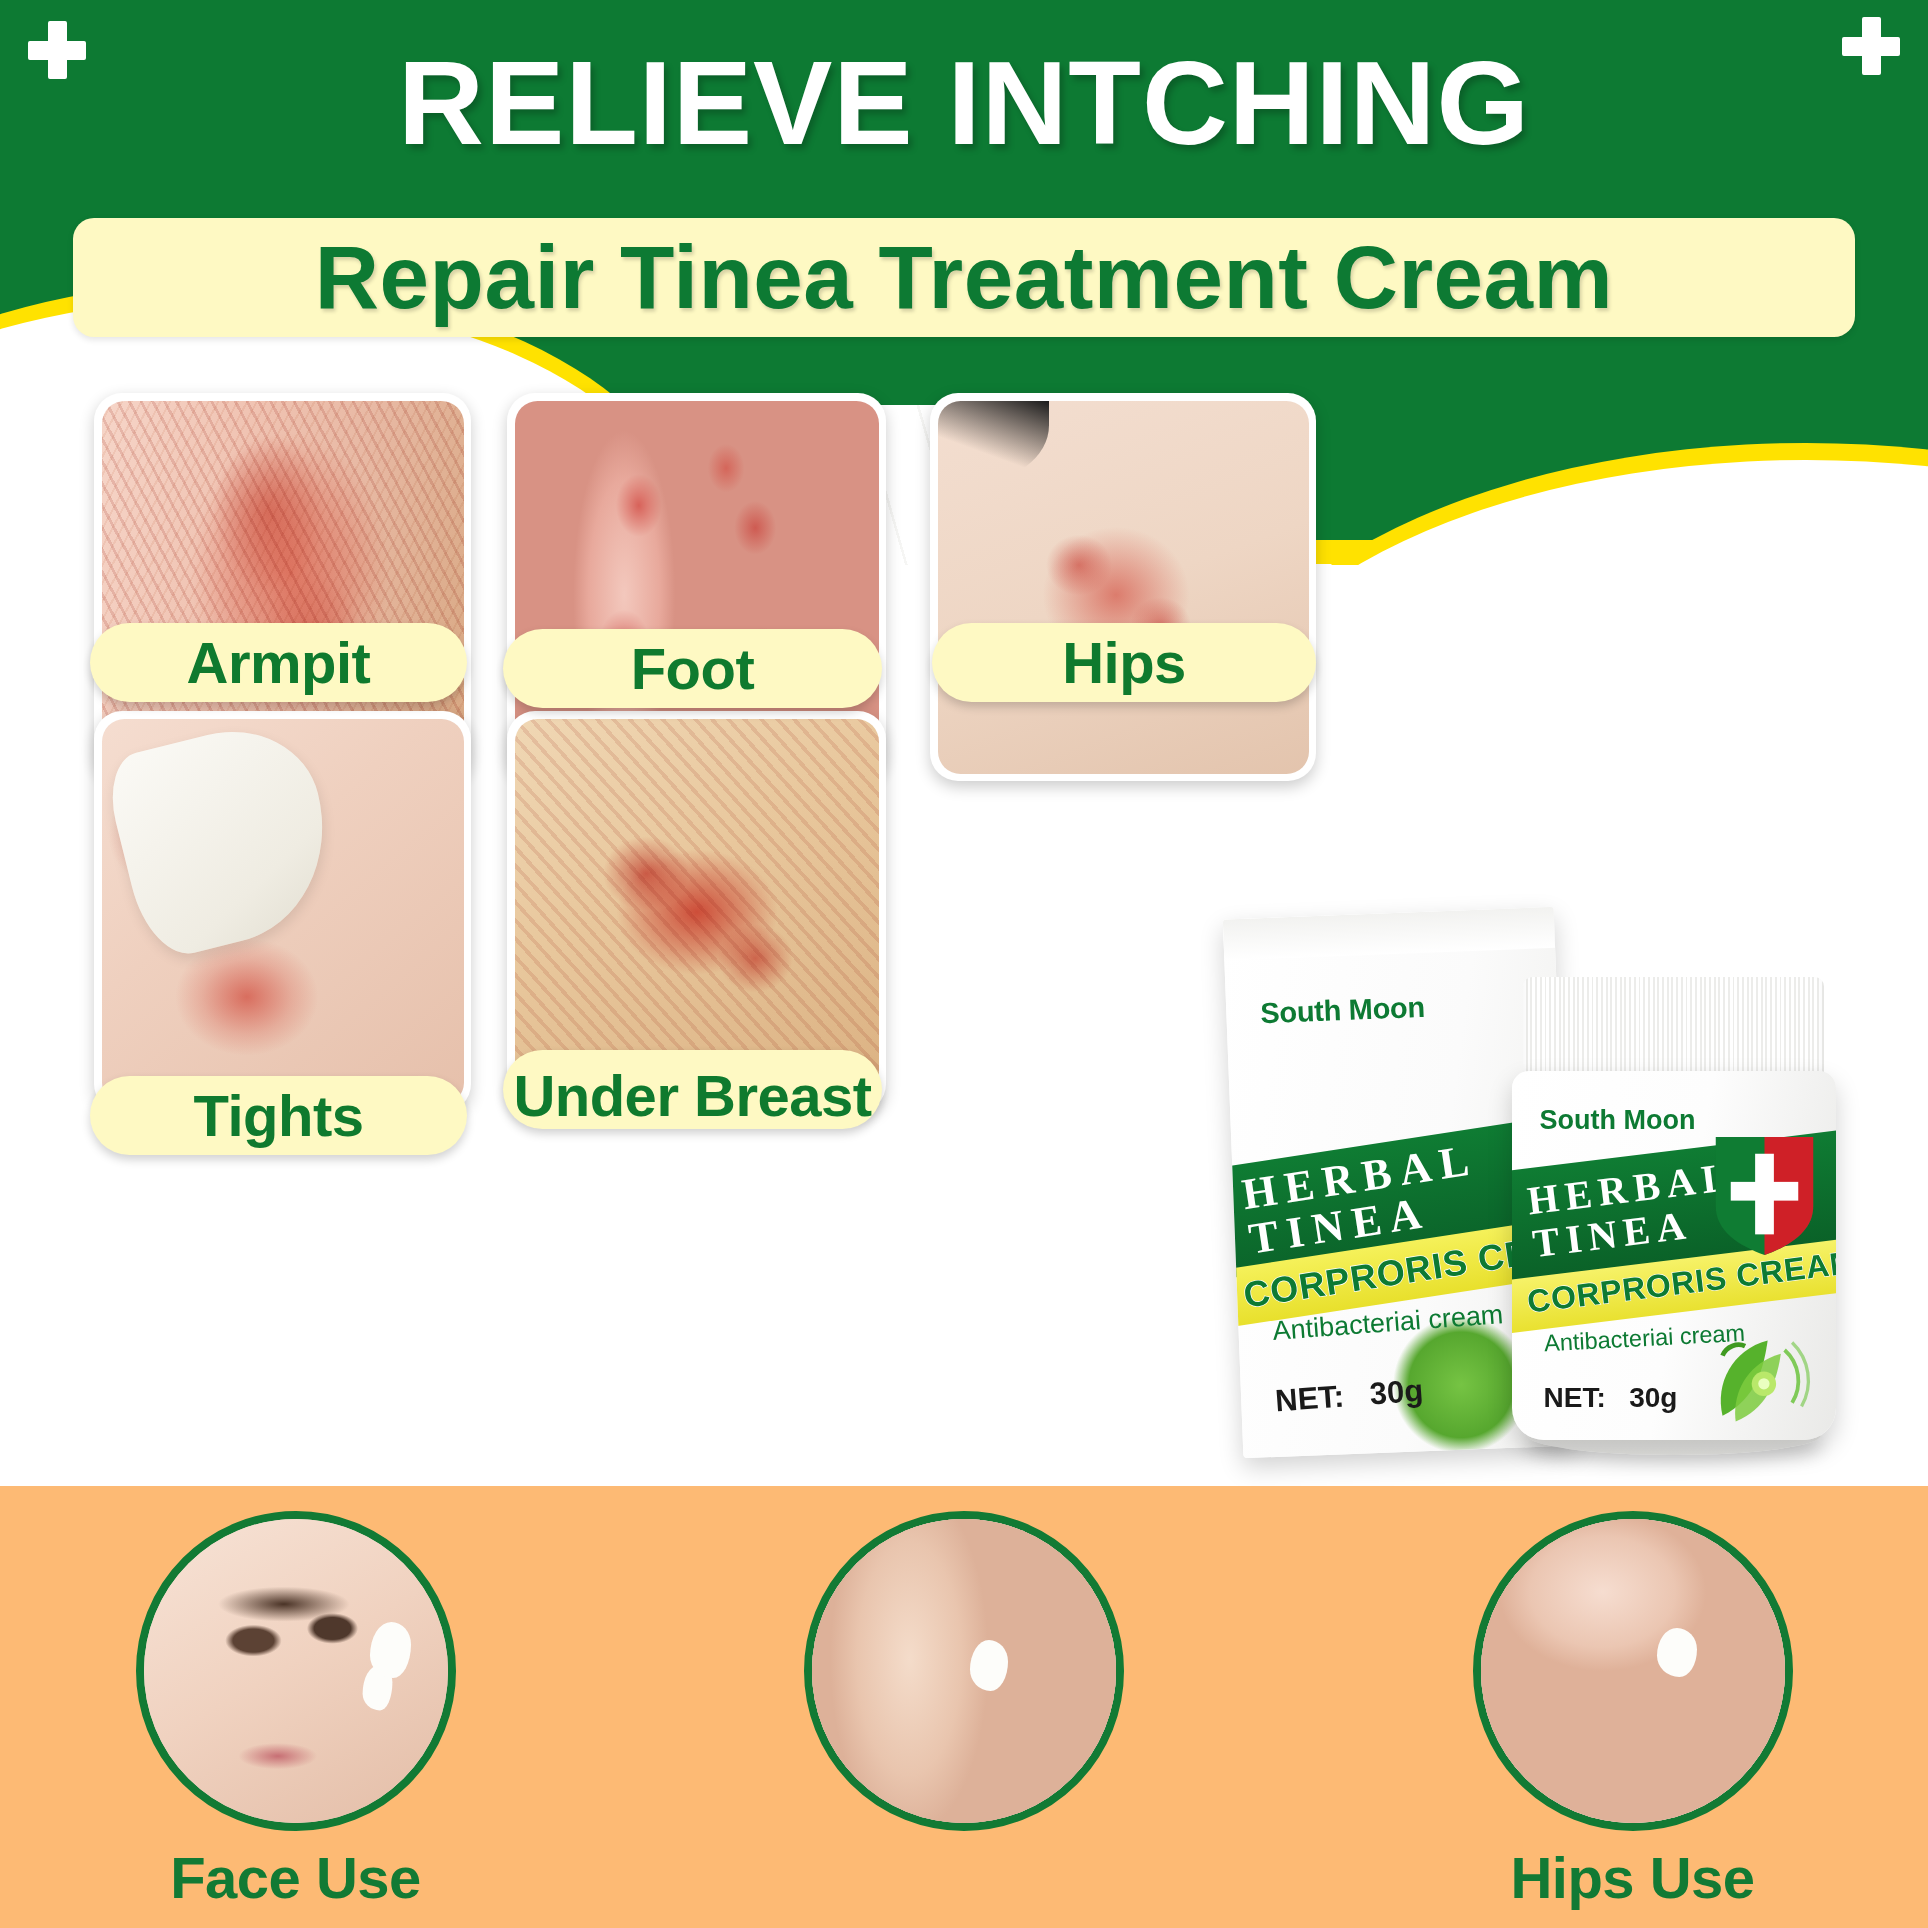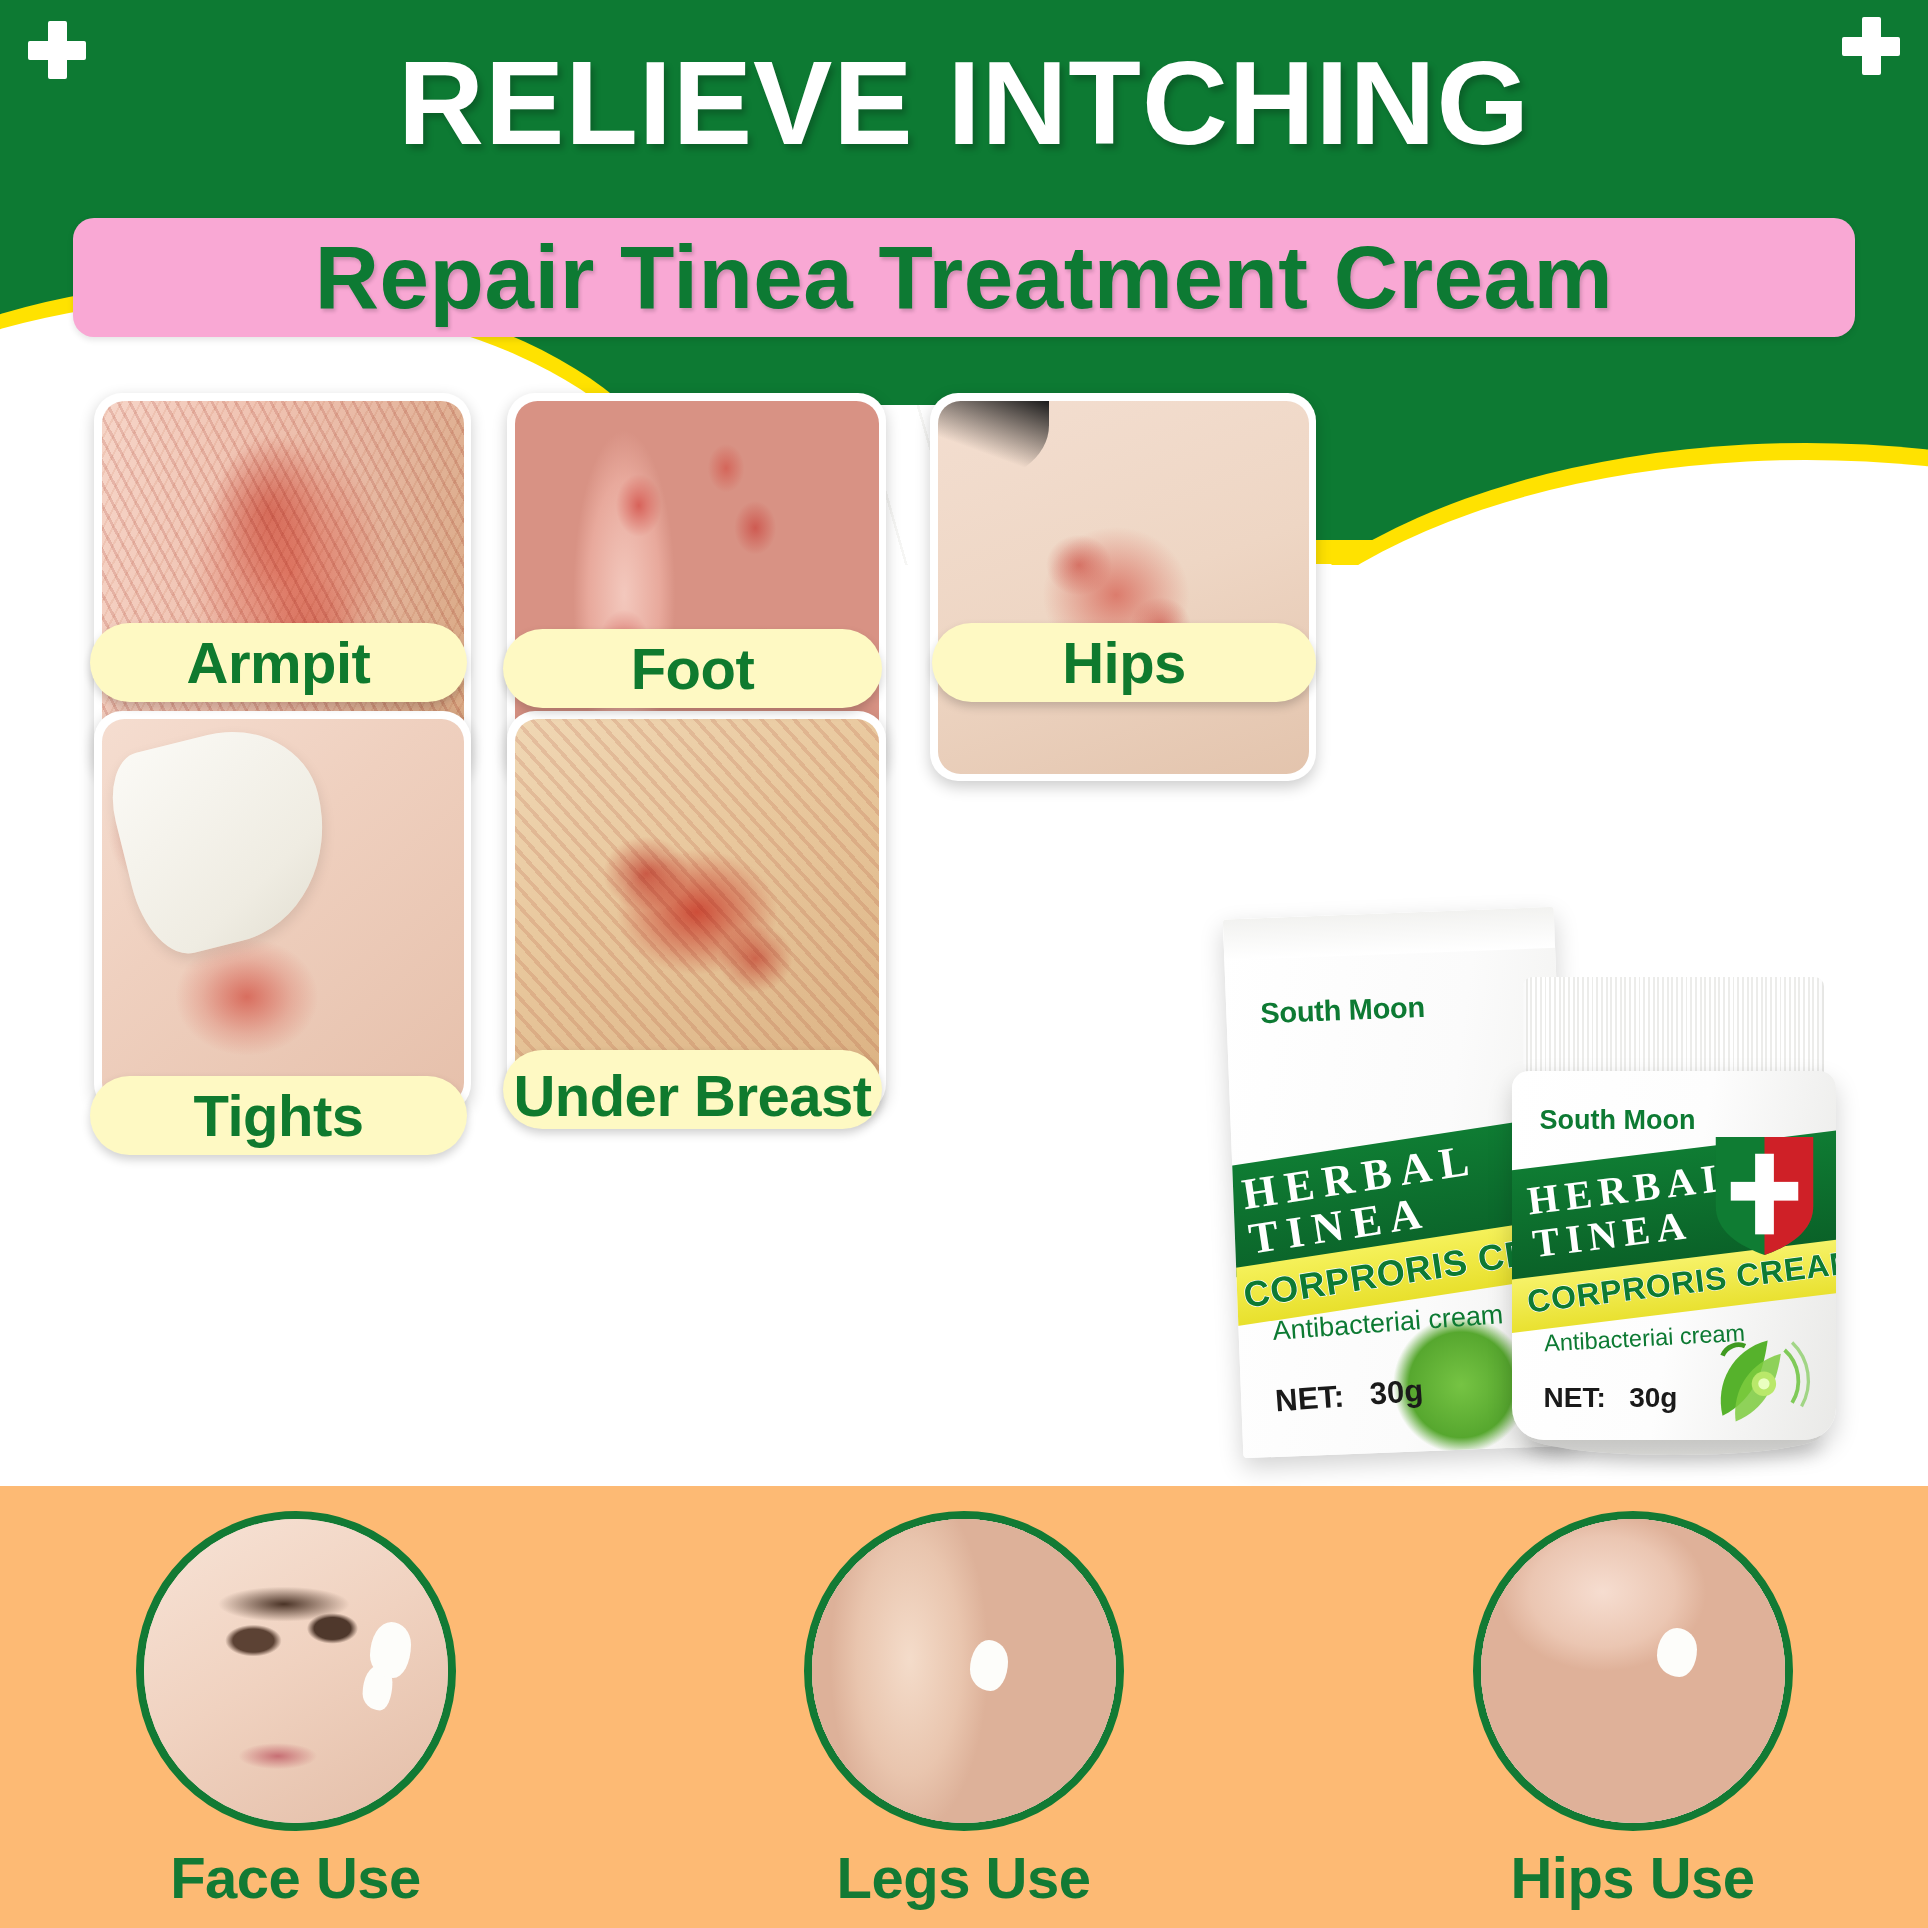--- a/index.html
+++ b/index.html
@@ -118,21 +118,21 @@
     letter-spacing: 0.9px;
     line-height: 1.0;
     white-space: nowrap;
     text-shadow: 3.8px 4.7px 6.6px rgba(0,0,0,.22);
   }
 
   .subhead-box {
     position: absolute;
     left: 73px; top: 218px;
     width: 1782px; height: 119px;
-    background: #f9a8d4;
+    background: #fef9c3;
     border-radius: 21px;
     z-index: 10;
     display: flex;
     align-items: center;
     justify-content: center;
     box-shadow: 0 2.8px 6.6px rgba(0,0,0,.10);
   }
   .subhead-box span {
     color: #0d7a33;
     font-size: 89px;
@@ -690,21 +690,20 @@
       <div class="use-circle">
         <div class="face-img"></div>
       </div>
       <div class="use-label">Face Use</div>
     </div>
 
     <div class="use-item" style="left:766px;">
       <div class="use-circle">
         <div class="legs-img"></div>
       </div>
-      <div class="use-label">Legs Use</div>
     </div>
 
     <div class="use-item" style="left:1435px;">
       <div class="use-circle">
         <div class="hands-img"></div>
       </div>
       <div class="use-label">Hips Use</div>
     </div>
   </div>
 

